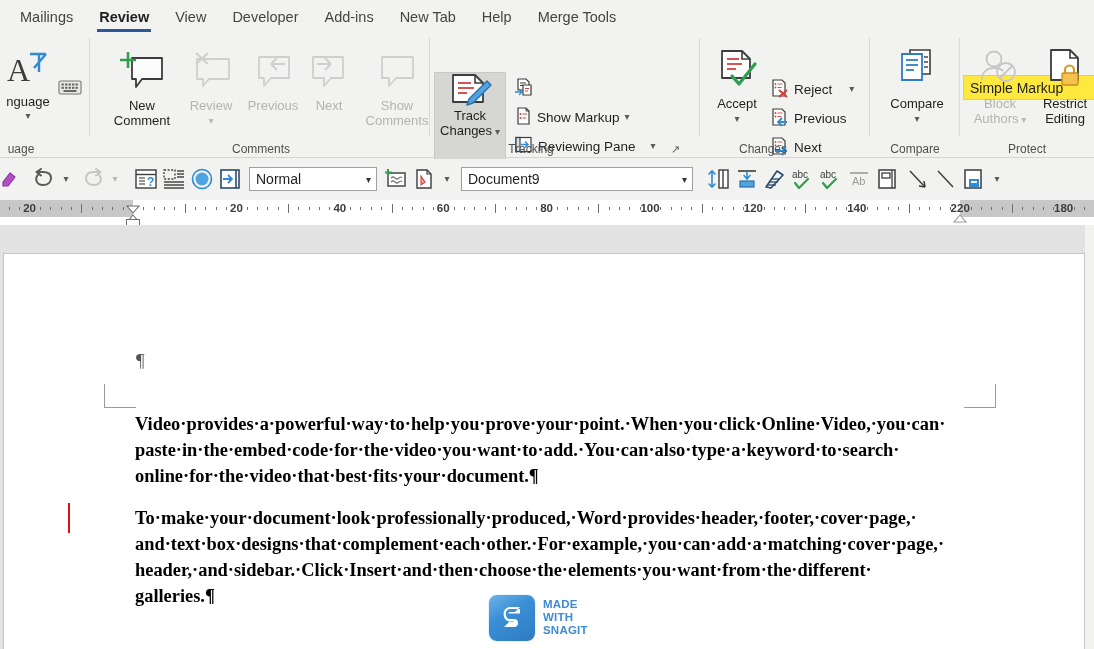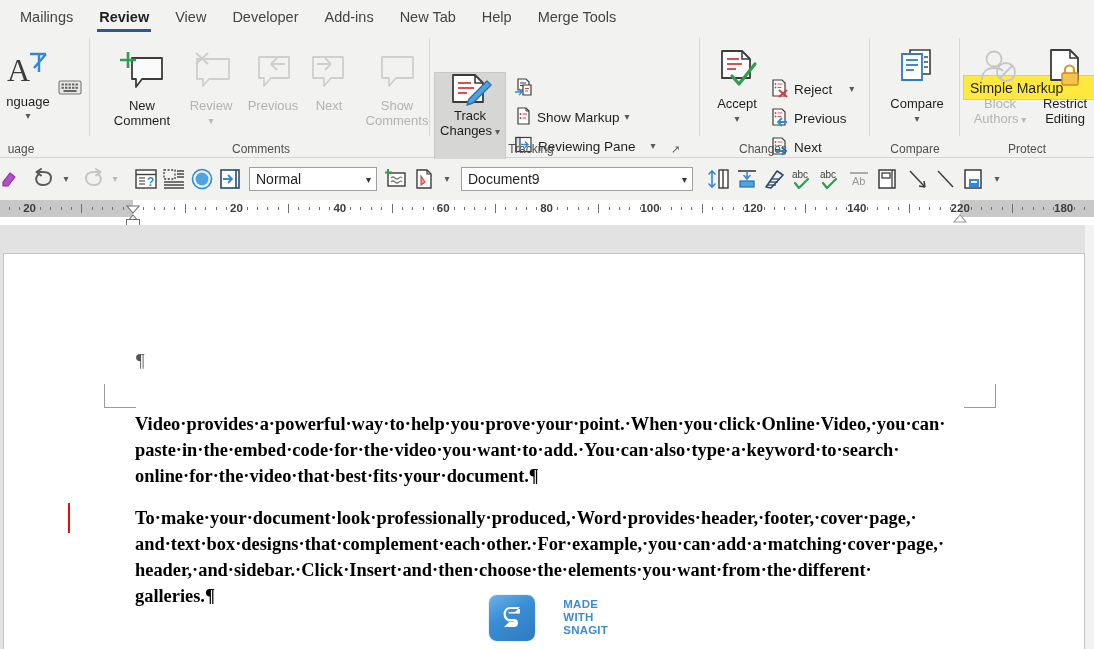--- a/index.html
+++ b/index.html
@@ -142,21 +142,21 @@
   .changebar {
     position: absolute; width: 2px; background: #e01010;
   }
   .vscroll {
     position: absolute; right: 0; top: 225px; width: 9px; height: 424px; background: #f2f2f0;
   }
 
   
   .snagit {
     position: absolute; left: 488px; top: 590px; width: 120px; height: 55px;
-    display: flex; align-items: center; gap: 7px; justify-content: space-between;
+    display: flex; align-items: center; gap: 7px;
   }
   .snagit .logo {
     width: 48px; height: 48px; border-radius: 9px;
     background: linear-gradient(150deg, #6fb2e8 0%, #3a8fd6 40%, #2e7bc0 100%);
     border: 1.5px solid #eaf2fa;
     display: flex; align-items: center; justify-content: center;
   }
   .snagit .lines {
     font-size: 11.5px; font-weight: bold; color: #3d8bd1; line-height: 13px;
     letter-spacing: 0.2px;

